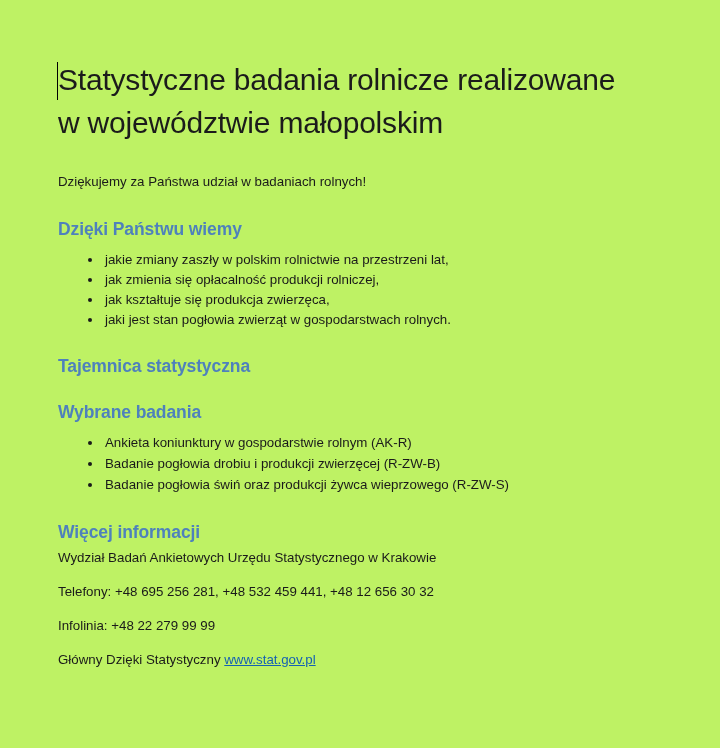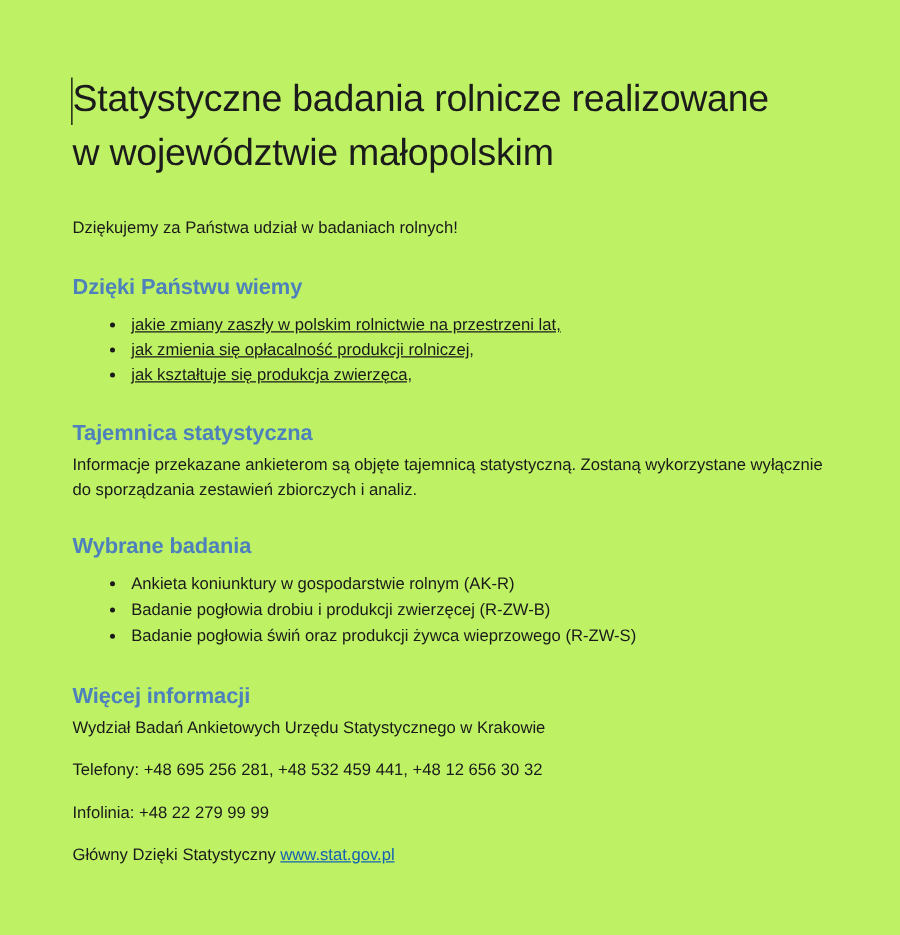--- a/index.html
+++ b/index.html
@@ -92,21 +92,21 @@
 
   ul.bullets li {
     position: relative;
     padding-left: 47px;
     font-size: 13.3px;
     line-height: 20px;
     color: #1a1a1a;
     margin-bottom: 0;
   }
   ul.bullets li + li { margin-top: 0px; }
-  ul.bullets.first li { height: 20px; text-decoration: underline; }
+  ul.bullets.first li { height: 20px; }
   ul.bullets.second li { height: 21px; }
 
   ul.bullets li .dot {
     position: absolute;
     left: 30px;
     top: 8px;
     width: 4px;
     height: 4px;
     border-radius: 50%;
     background: #1a1a1a;
@@ -147,26 +147,26 @@
     <h1 class="doc-title"><span>Statystyczne badania rolnicze realizowane</span><br><span>w województwie małopolskim</span></h1>
 
     <p class="intro">Dziękujemy za Państwa udział w badaniach rolnych!</p>
 
     <div class="section sec-gap-1">
       <h2 class="section-heading">Dzięki Państwu wiemy</h2>
       <ul class="bullets first">
         <li><span class="dot"></span><span>jakie zmiany zaszły w polskim rolnictwie na przestrzeni lat,</span></li>
         <li><span class="dot"></span><span>jak zmienia się opłacalność produkcji rolniczej,</span></li>
         <li><span class="dot"></span><span>jak kształtuje się produkcja zwierzęca,</span></li>
+        <li><span class="dot"></span><span>jaki jest stan pogłowia zwierząt w gospodarstwach rolnych.</span></li>
       </ul>
     </div>
 
     <div class="section sec-gap-2">
       <h2 class="section-heading">Tajemnica statystyczna</h2>
-      <p class="body-text">Informacje przekazane ankieterom są objęte tajemnicą statystyczną. Zostaną wykorzystane wyłącznie do sporządzania zestawień zbiorczych i analiz.</p>
     </div>
 
     <div class="section sec-gap-3">
       <h2 class="section-heading">Wybrane badania</h2>
       <ul class="bullets second">
         <li><span class="dot"></span><span>Ankieta koniunktury w gospodarstwie rolnym (AK-R)</span></li>
         <li><span class="dot"></span><span>Badanie pogłowia drobiu i produkcji zwierzęcej (R-ZW-B)</span></li>
         <li><span class="dot"></span><span>Badanie pogłowia świń oraz produkcji żywca wieprzowego (R-ZW-S)</span></li>
       </ul>
     </div>

